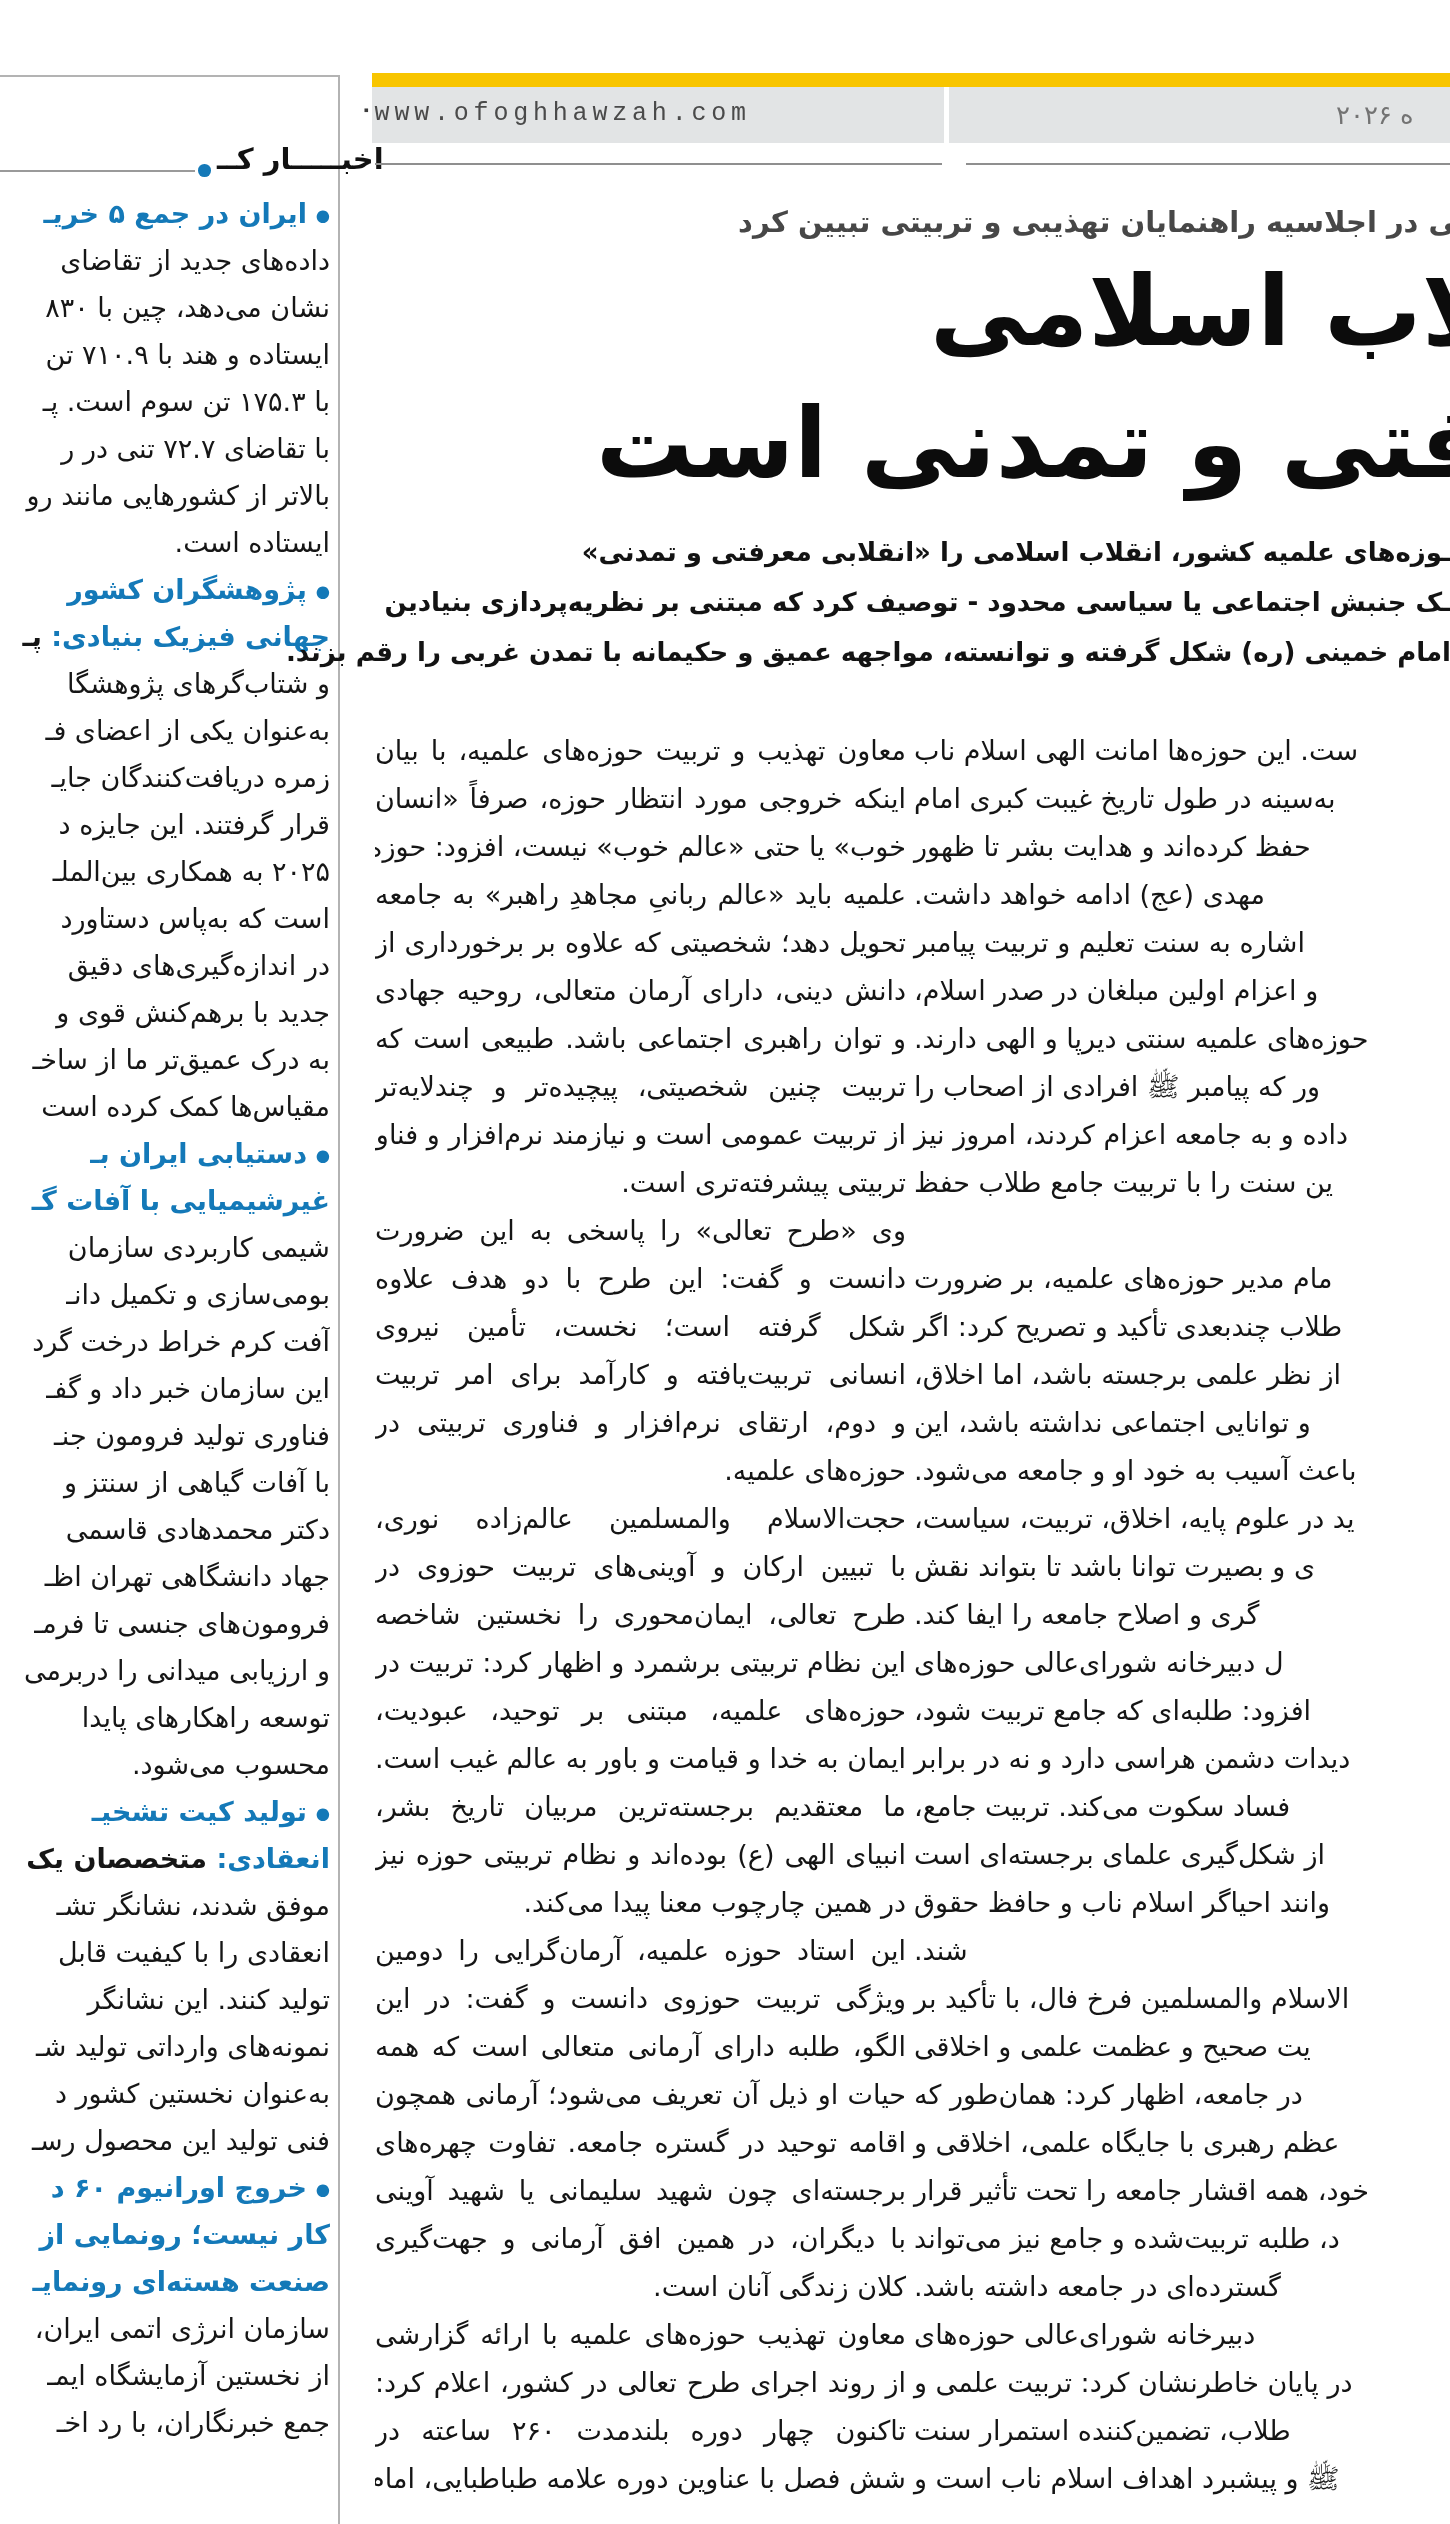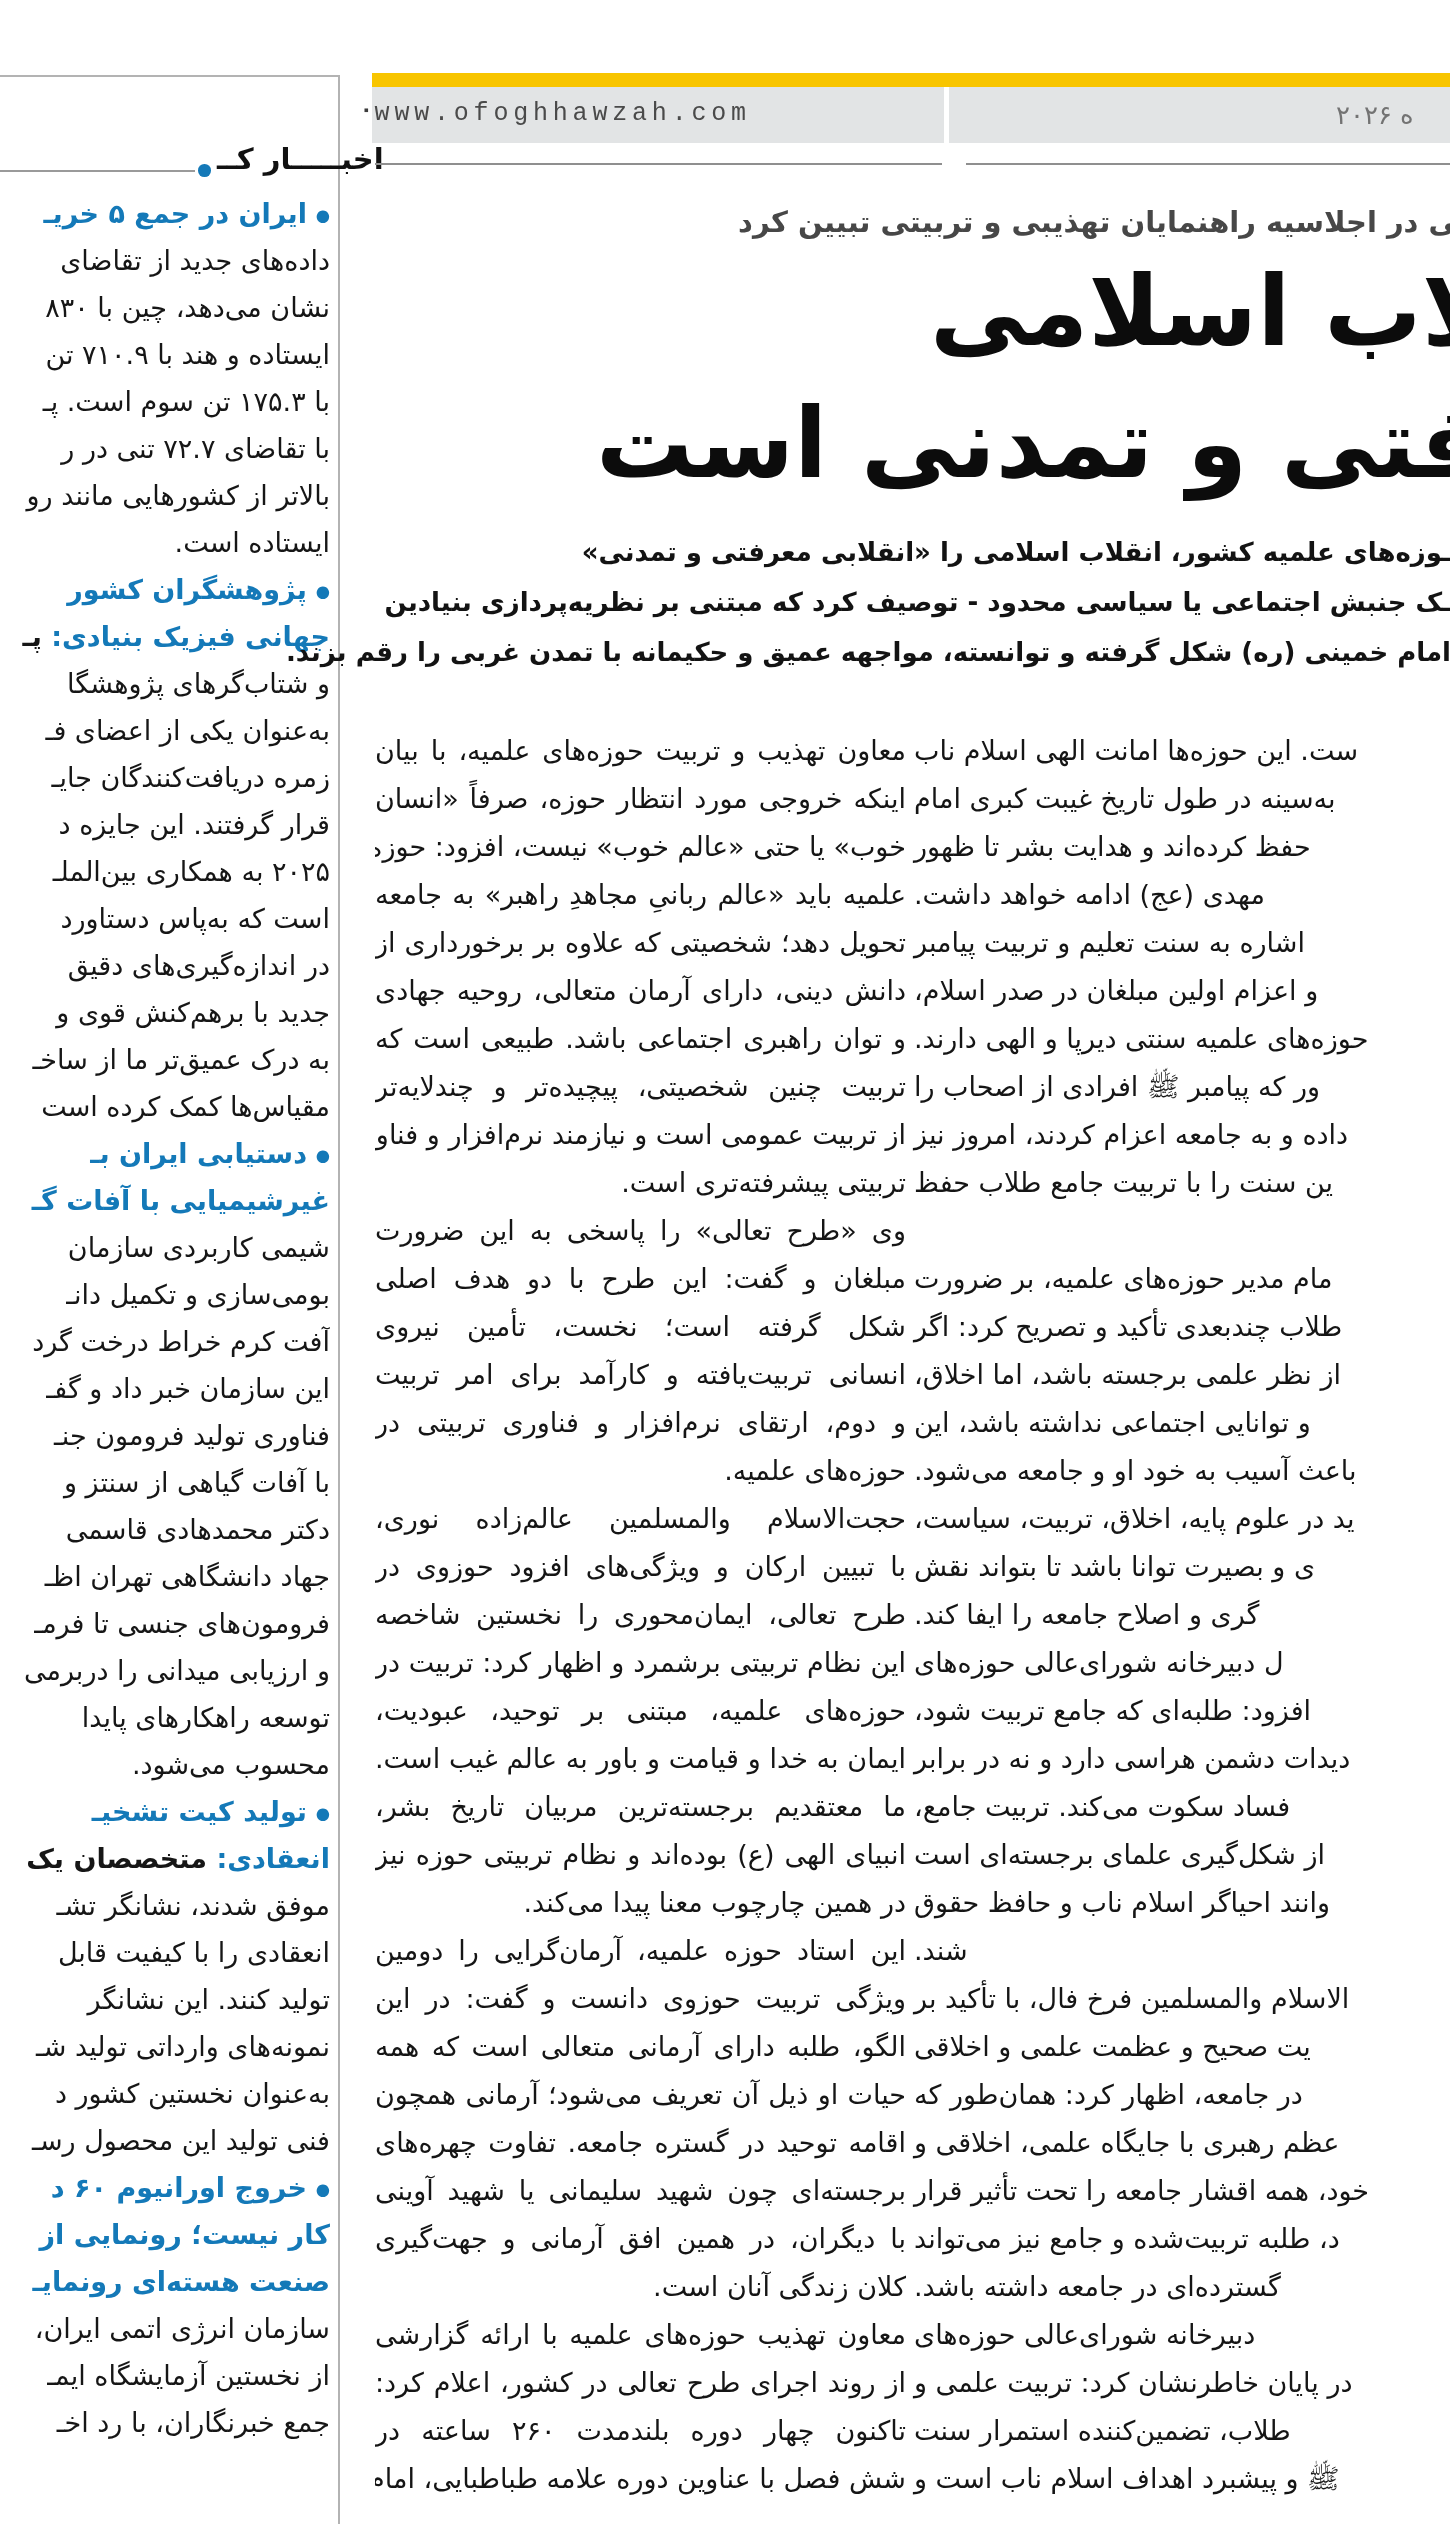--- a/index.html
+++ b/index.html
@@ -139,27 +139,27 @@
       <div class="mline">اینکه خروجی مورد انتظار حوزه، صرفاً «انسان</div>
       <div class="mline">خوب» یا حتی «عالم خوب» نیست، افزود: حوزه</div>
       <div class="mline">علمیه باید «عالم ربانیِ مجاهدِ راهبر» به جامعه</div>
       <div class="mline">تحویل دهد؛ شخصیتی که علاوه بر برخورداری از</div>
       <div class="mline">دانش دینی، دارای آرمان متعالی، روحیه جهادی</div>
       <div class="mline">و توان راهبری اجتماعی باشد. طبیعی است که</div>
       <div class="mline">تربیت چنین شخصیتی، پیچیده‌تر و چندلایه‌تر</div>
       <div class="mline">از تربیت عمومی است و نیازمند نرم‌افزار و فناوری</div>
       <div class="mline end">تربیتی پیشرفته‌تری است.</div>
       <div class="mline">وی «طرح تعالی» را پاسخی به این ضرورت</div>
-      <div class="mline">مبلغان و گفت: این طرح با دو هدف اصلی</div>
+      <div class="mline">دانست و گفت: این طرح با دو هدف علاوه</div>
       <div class="mline">شکل گرفته است؛ نخست، تأمین نیروی</div>
       <div class="mline">انسانی تربیت‌یافته و کارآمد برای امر تربیت</div>
       <div class="mline">و دوم، ارتقای نرم‌افزار و فناوری تربیتی در</div>
       <div class="mline end">حوزه‌های علمیه.</div>
       <div class="mline">حجت‌الاسلام والمسلمین عالم‌زاده نوری،</div>
-      <div class="mline">با تبیین ارکان و ویژگی‌های افزود حوزوی در</div>
+      <div class="mline">با تبیین ارکان و آوینی‌های تربیت حوزوی در</div>
       <div class="mline">طرح تعالی، ایمان‌محوری را نخستین شاخصه</div>
       <div class="mline">این نظام تربیتی برشمرد و اظهار کرد: تربیت در</div>
       <div class="mline">حوزه‌های علمیه، مبتنی بر توحید، عبودیت،</div>
       <div class="mline">ایمان به خدا و قیامت و باور به عالم غیب است.</div>
       <div class="mline">ما معتقدیم برجسته‌ترین مربیان تاریخ بشر،</div>
       <div class="mline">انبیای الهی (ع) بوده‌اند و نظام تربیتی حوزه نیز</div>
       <div class="mline end">در همین چارچوب معنا پیدا می‌کند.</div>
       <div class="mline">این استاد حوزه علمیه، آرمان‌گرایی را دومین</div>
       <div class="mline">ویژگی تربیت حوزوی دانست و گفت: در این</div>
       <div class="mline">الگو، طلبه دارای آرمانی متعالی است که همه</div>

